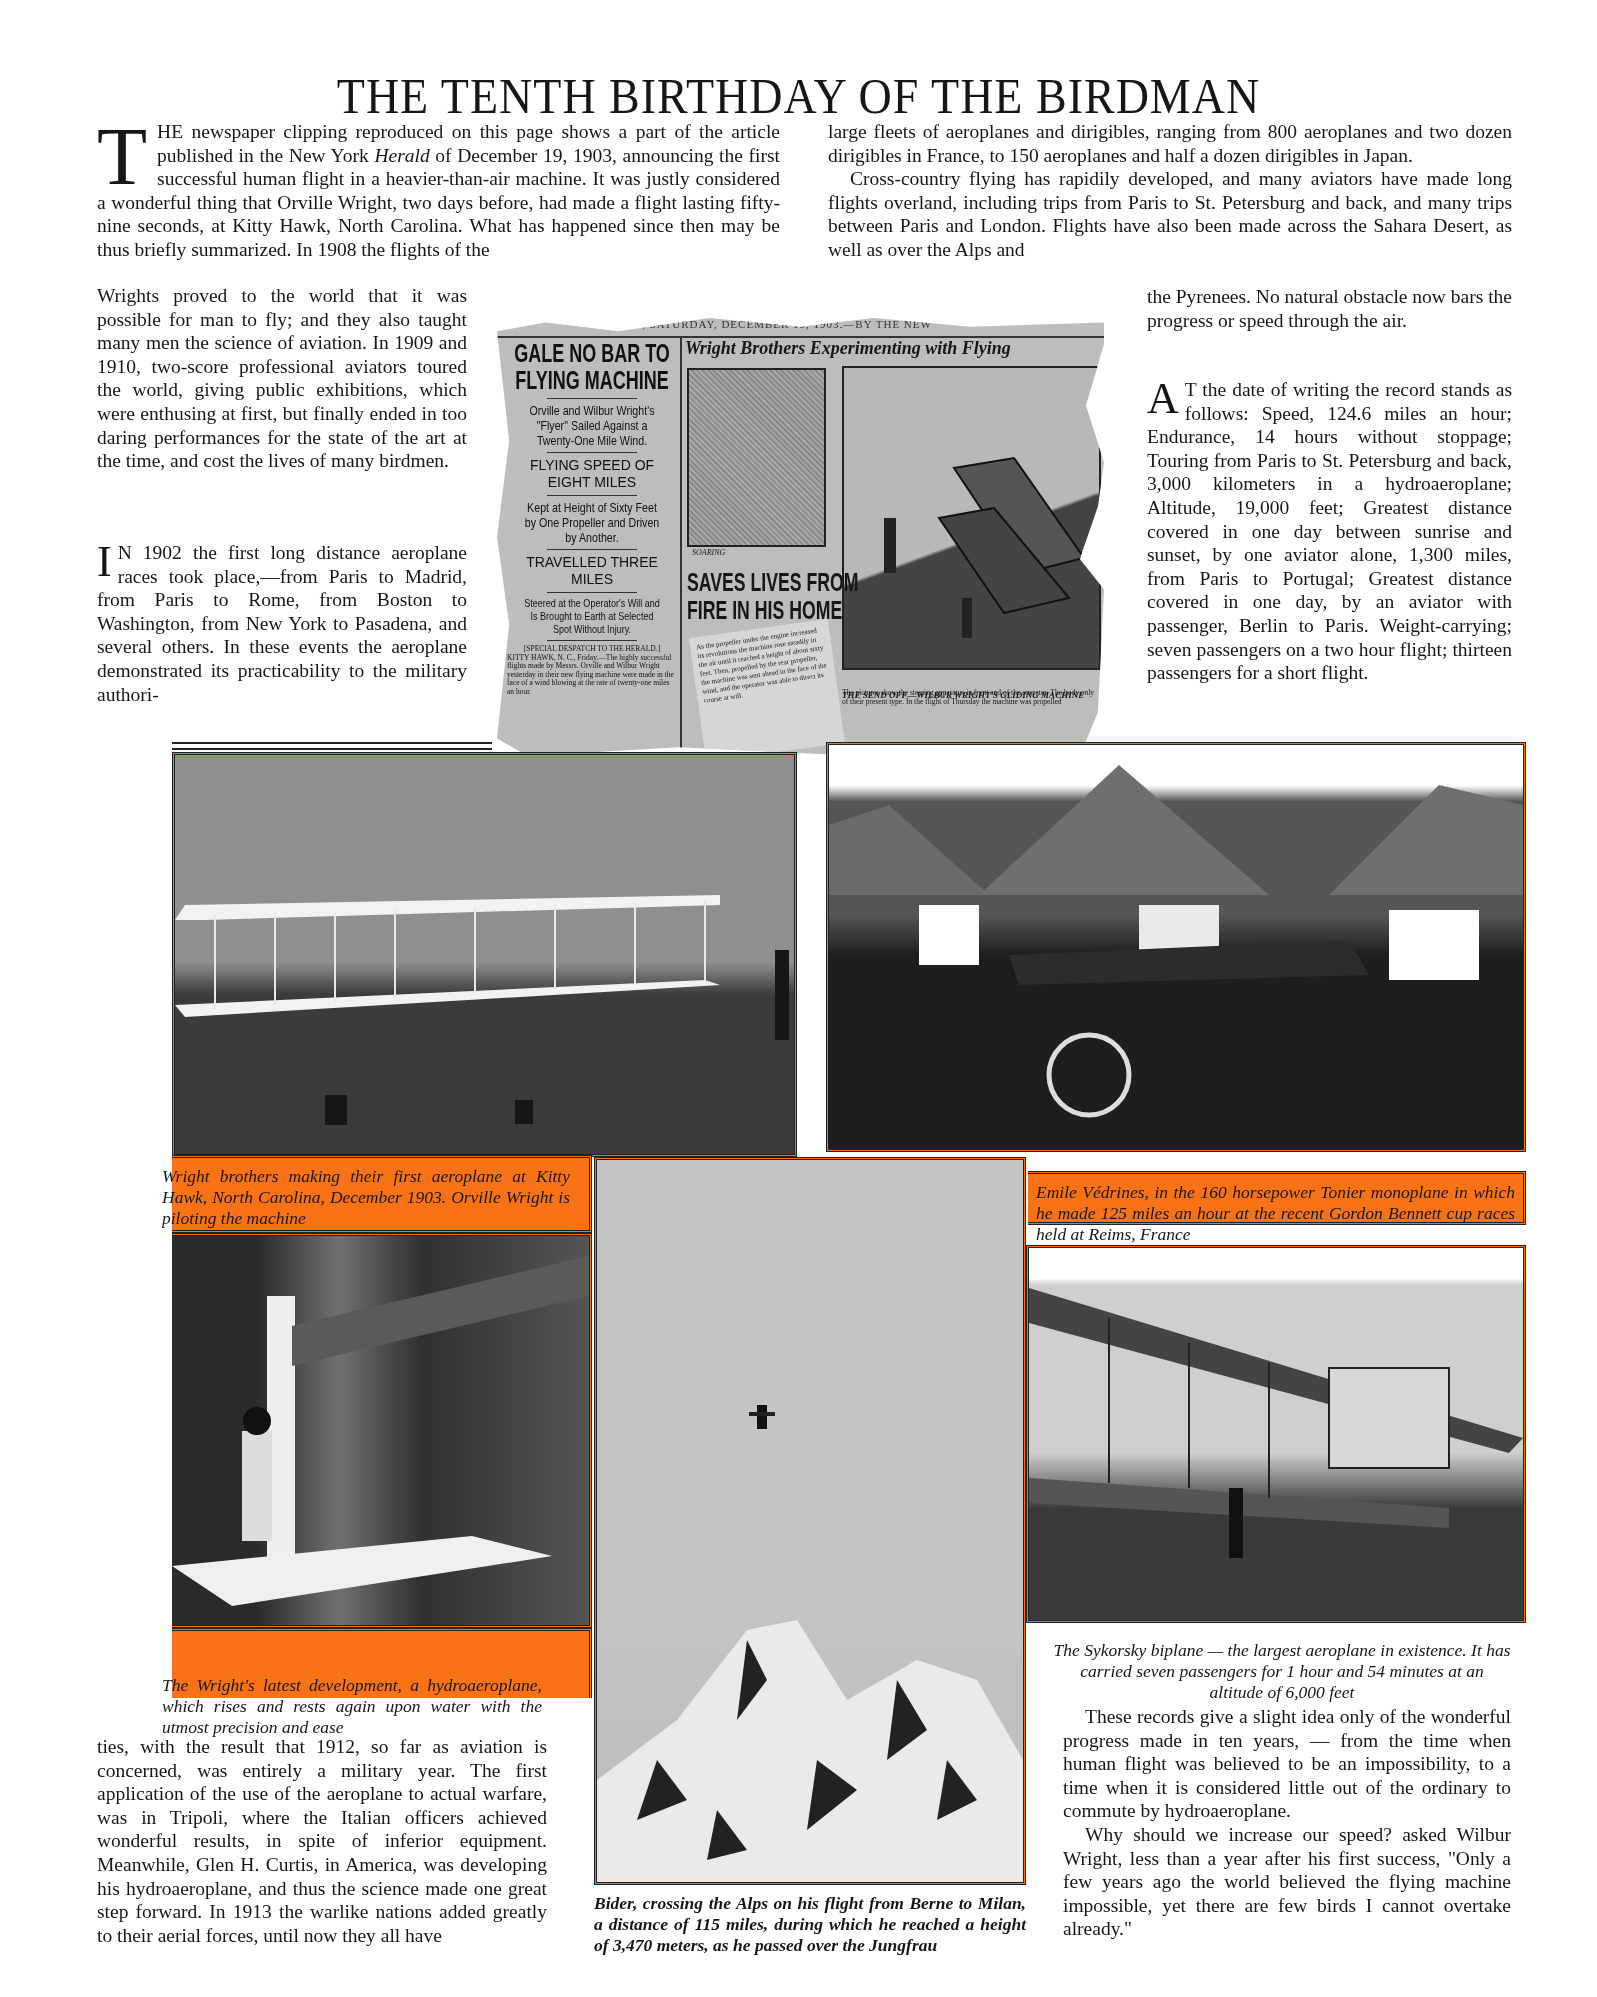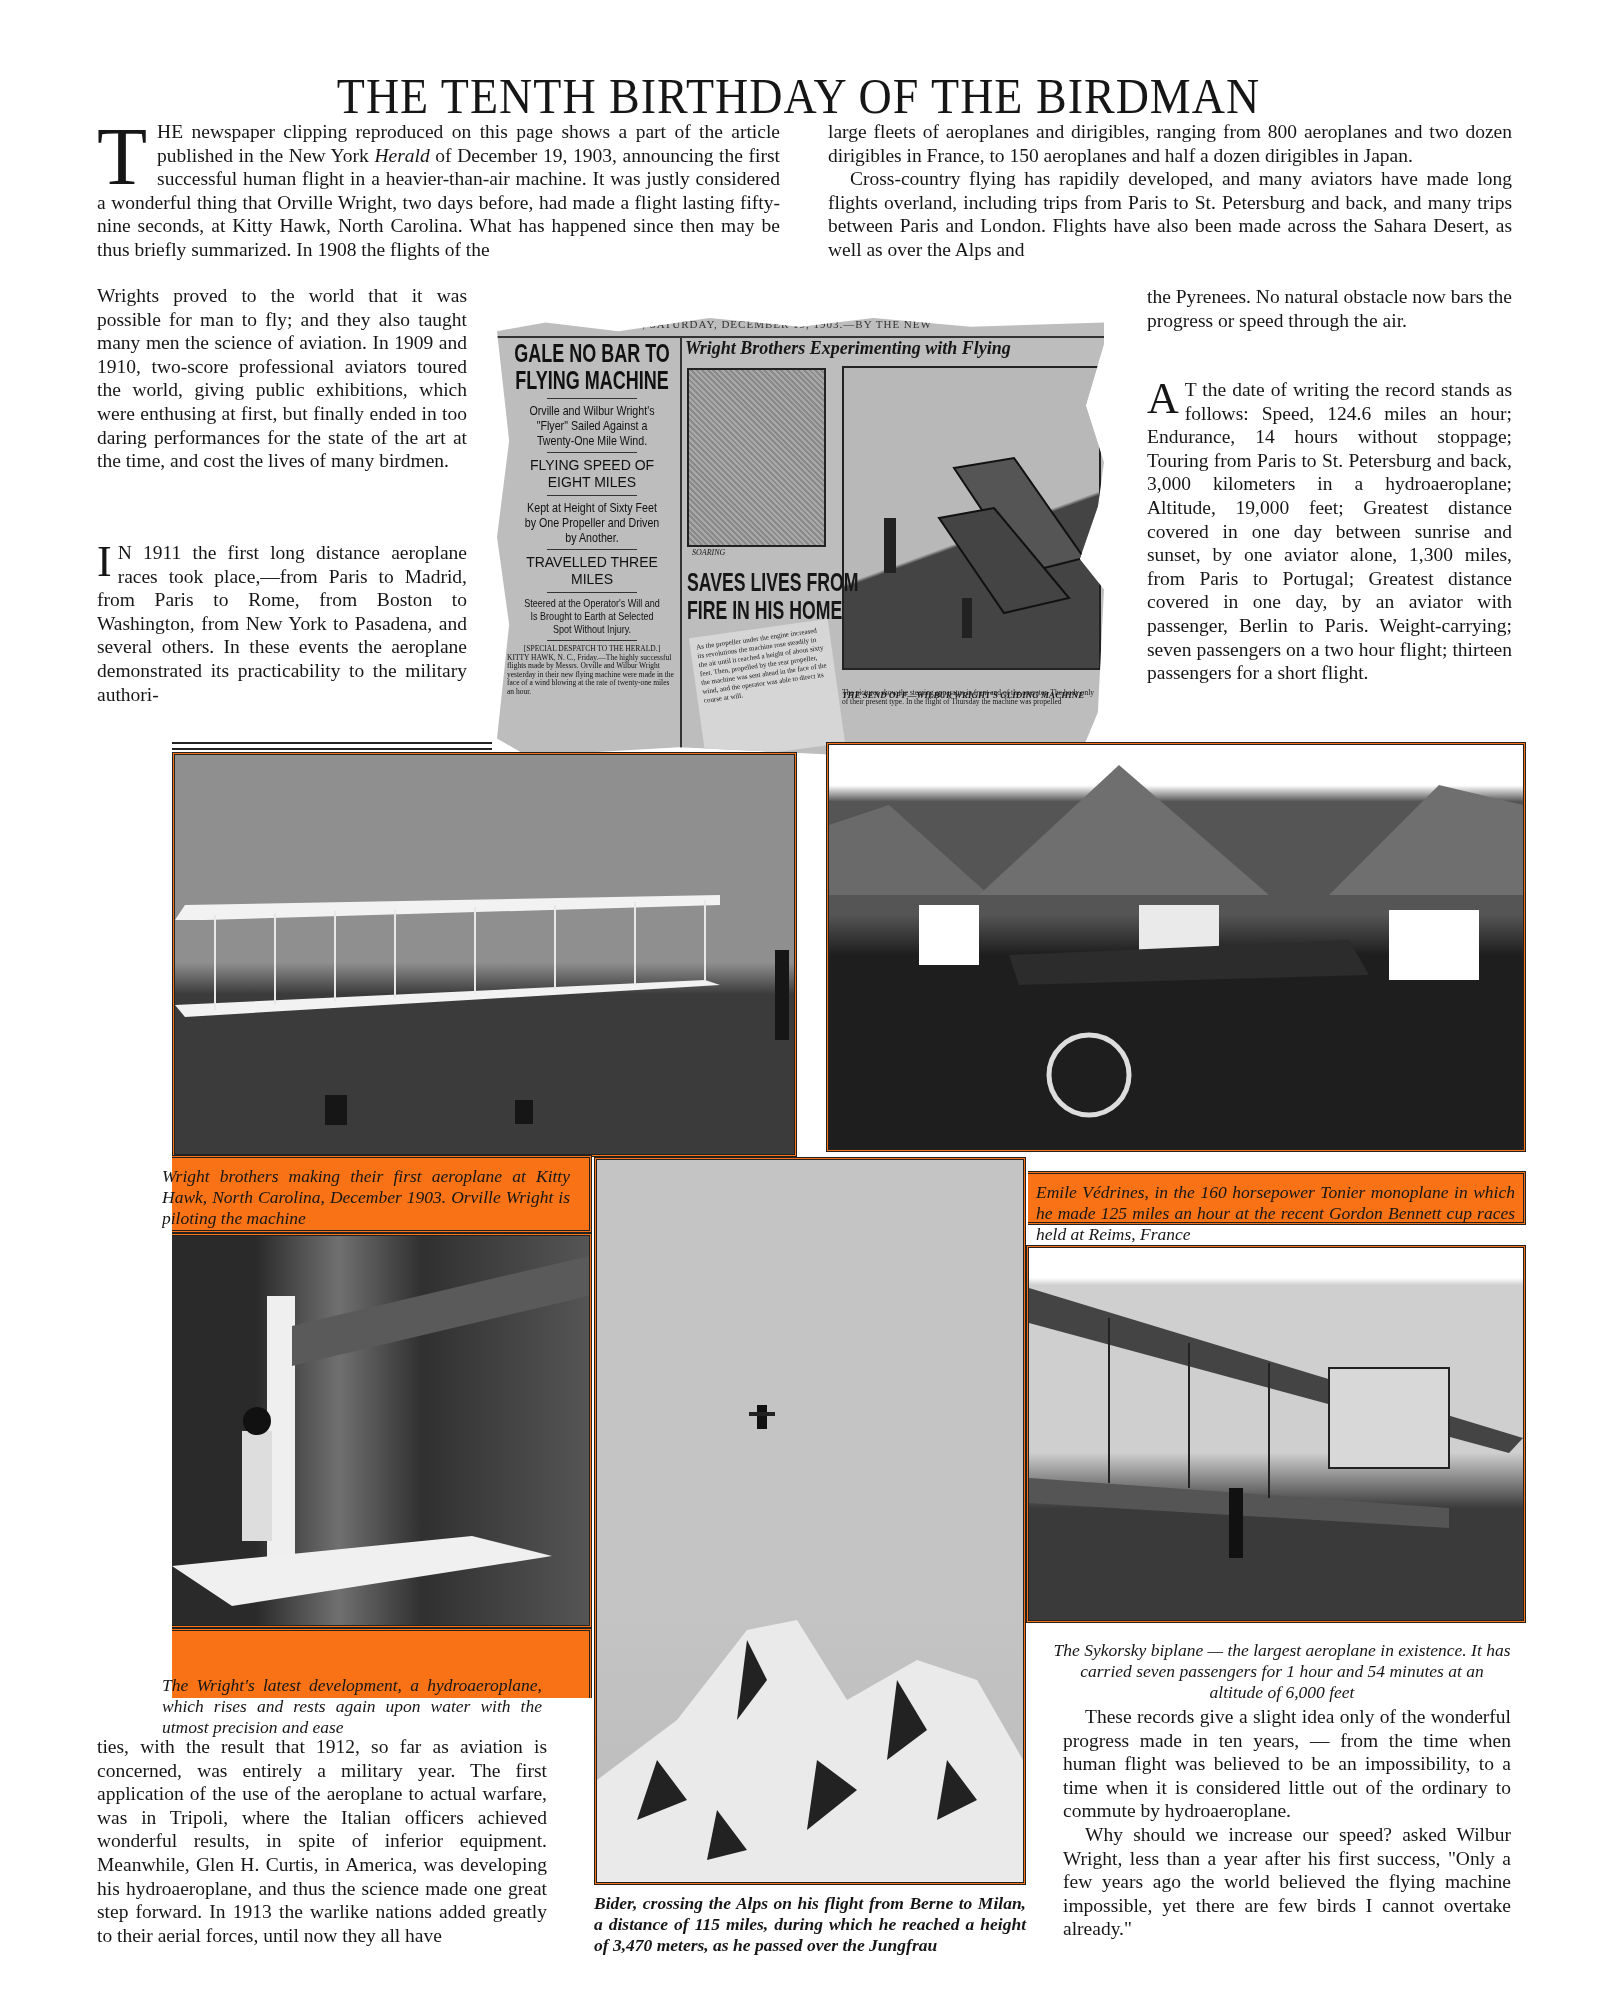--- a/index.html
+++ b/index.html
@@ -47,21 +47,21 @@
   <span class="dropcap">T</span>
   <span>HE newspaper clipping reproduced on this page shows a part of the article published in the New York </span><i>Herald</i><span> of December 19, 1903, announcing the first successful human flight in a heavier-than-air machine. It was justly considered a wonderful thing that Orville Wright, two days before, had made a flight lasting fifty-nine seconds, at Kitty Hawk, North Carolina. What has happened since then may be thus briefly summarized. In 1908 the flights of the</span>
 </div>
 
 <div class="abs para" style="left:97px; top:284px; width:370px;">
   <p>Wrights proved to the world that it was possible for man to fly; and they also taught many men the science of aviation. In 1909 and 1910, two-score professional aviators toured the world, giving public exhibitions, which were enthusing at first, but finally ended in too daring performances for the state of the art at the time, and cost the lives of many birdmen.</p>
 </div>
 
 <div class="abs para" style="left:97px; top:541px; width:370px;">
   <span class="dropcap-sm">I</span>
-  <span>N 1911 the first long distance aeroplane races took place,—from Paris to Madrid, from Paris to Rome, from Boston to Washington, from New York to Pasadena, and several others. In these events the aeroplane demonstrated its practicability to the military authori-</span>
+  <span>N 1902 the first long distance aeroplane races took place,—from Paris to Madrid, from Paris to Rome, from Boston to Washington, from New York to Pasadena, and several others. In these events the aeroplane demonstrated its practicability to the military authori-</span>
 </div>
 
 <div class="abs para" style="left:828px; top:120px; width:684px;">
   <p>large fleets of aeroplanes and dirigibles, ranging from 800 aeroplanes and two dozen dirigibles in France, to 150 aeroplanes and half a dozen dirigibles in Japan.</p>
   <p class="indent">Cross-country flying has rapidily developed, and many aviators have made long flights overland, including trips from Paris to St. Petersburg and back, and many trips between Paris and London. Flights have also been made across the Sahara Desert, as well as over the Alps and</p>
 </div>
 <div class="abs para" style="left:1147px; top:285px; width:365px;">
   <p>the Pyrenees. No natural obstacle now bars the progress or speed through the air.</p>
 </div>
 

